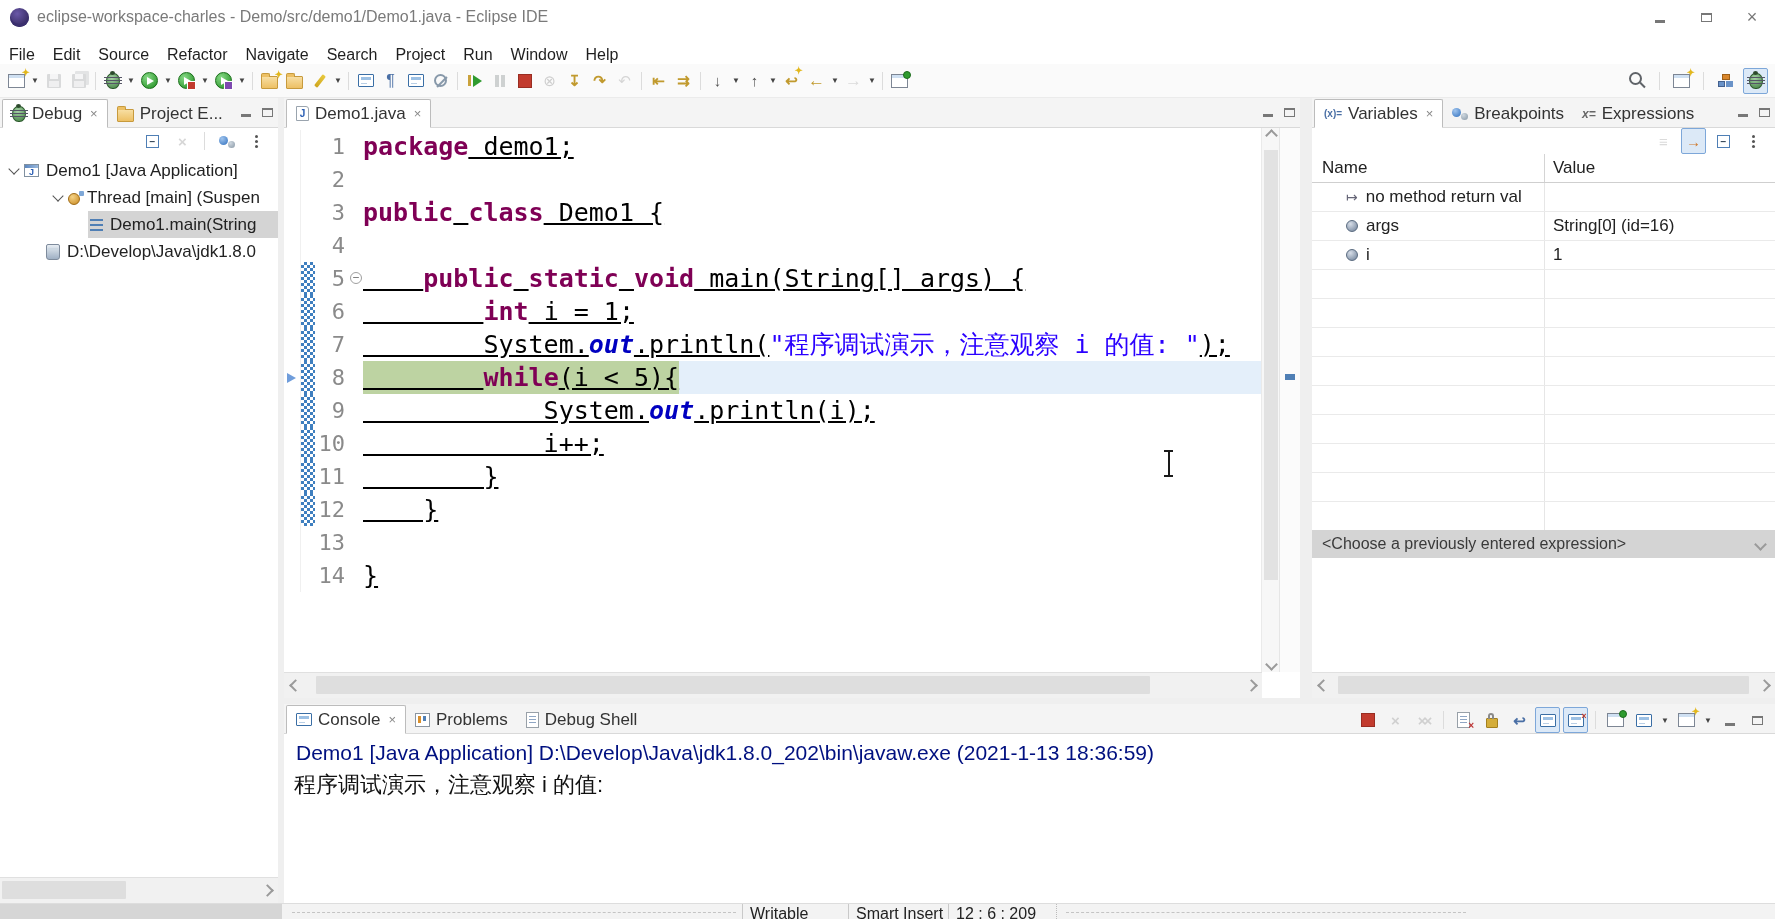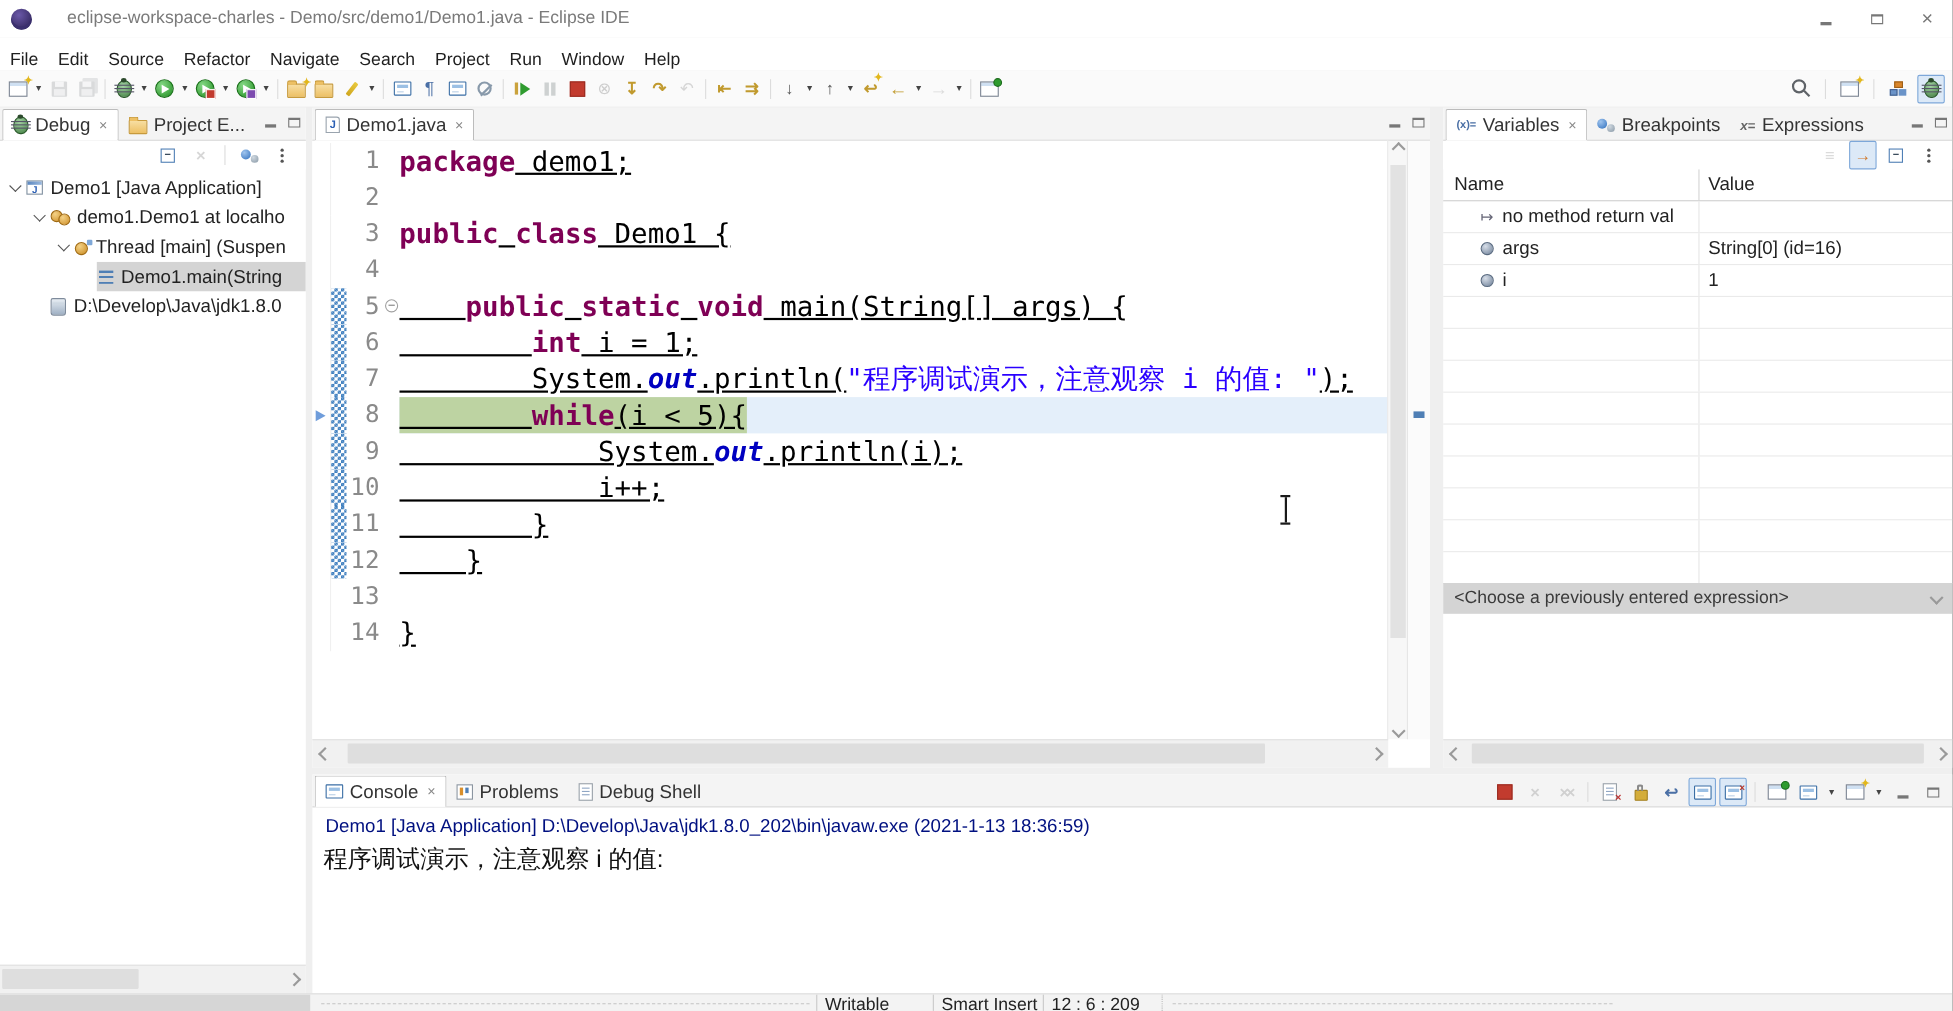--- a/index.html
+++ b/index.html
@@ -2,21 +2,21 @@
 <html><head>
 <meta charset="utf-8">
 <style>
   html,body{margin:0;padding:0;background:#888;}
   #app{position:relative;width:1775px;height:919px;background:#efefef;overflow:hidden;
        font-family:"Liberation Sans",sans-serif;color:#222;}
   
   #titlebar{position:absolute;left:0;top:0;width:1775px;height:34px;background:#fff;display:flex;align-items:center;}
   #title-logo{width:19px;height:19px;border-radius:50%;margin:0 8px 0 10px;
       background:radial-gradient(circle at 38% 30%,#6a58a8,#241a4a);box-shadow:inset 0 -3px 0 #3a2f6e;}
-  #win-title{font-size:16px;color:#7a7a7a;margin-left:24px;}
+  #win-title{font-size:16px;color:#7a7a7a;}
   #win-controls{position:absolute;right:0;top:0;height:34px;display:flex;}
   .wbtn{width:46px;height:34px;display:flex;align-items:center;justify-content:center;color:#666;}
   #menubar{position:absolute;left:0;top:34px;width:1775px;height:30px;background:#fff;display:flex;align-items:flex-end;}
   .menu-item{padding:0 9px;font-size:16px;color:#1f1f1f;}
   #toolbar{position:absolute;left:0;top:64px;width:1775px;height:34px;background:#fafafa;
       border-bottom:1px solid #ebebeb;display:flex;align-items:center;padding:0 4px;box-sizing:border-box;}
   #tb-left{display:flex;align-items:center;}
   #tb-right{margin-left:auto;display:flex;align-items:center;gap:5px;padding-right:3px;}
   .tbtn{display:inline-flex;align-items:center;justify-content:center;width:25px;height:26px;position:relative;}
   .dd{display:inline-flex;align-items:center;justify-content:center;width:12px;height:26px;font-size:8px;color:#444;}
@@ -81,21 +81,21 @@
   .vh-val{flex:1;padding-left:8px;display:flex;align-items:center;}
   .vrow{height:28px;display:flex;border-bottom:1px solid #eaeaea;font-size:17px;}
   .vr-name{flex:0 0 233px;border-right:1px solid #e6e6e6;display:flex;align-items:center;gap:8px;
       padding-left:34px;overflow:hidden;white-space:nowrap;box-sizing:border-box;}
   .vr-val{flex:1;padding-left:8px;display:flex;align-items:center;overflow:hidden;white-space:nowrap;}
   #choose-bar{position:absolute;left:0;top:432px;right:0;height:28px;background:#d4d4d4;display:flex;
       align-items:center;padding:0 10px;font-size:16px;color:#3a3a3a;box-sizing:border-box;}
   
   #console-panel{left:284px;top:704px;width:1491px;height:199px;}
   #con-icons{margin-left:auto;display:flex;align-items:center;gap:3px;padding-right:5px;}
-  #con-title{margin:7px 0 0 12px;font-size:17px;color:#001080;white-space:pre;}
+  #con-title{margin:7px 0 0 12px;font-size:21px;color:#001080;white-space:pre;}
   #con-out{margin:5px 0 0 10px;font-size:22px;color:#111;}
   
   #statusbar{position:absolute;left:0;top:903px;width:1775px;height:16px;background:#f3f3f3;
       border-top:1px solid #ddd;overflow:hidden;box-sizing:border-box;}
   #sb-corner{position:absolute;left:0;top:0;width:282px;height:16px;background:#d6d6d6;}
   .sb-item{position:absolute;top:1px;font-size:16px;color:#222;}
   .sb-sep{position:absolute;top:0;bottom:0;width:1px;background:#c9c9c9;}
   .sb-dash{position:absolute;top:8px;border-top:1px dashed #c4c4c4;}
   
   #ibeam{position:absolute;left:1162px;top:450px;width:13px;height:27px;}
@@ -398,31 +398,20 @@
           <span class="tchev-slot">
             <span class="tchev"></span>
           </span>
           <span class="tgrp">
             <span class="ticon">
               <span class="sv f-japp">J</span>
             </span>
             <span>Demo1 [Java Application]</span>
           </span>
         </div>
-        <div class="trow" style="padding-left: 28px;">
-          <span class="tchev-slot">
-            <span class="tchev"></span>
-          </span>
-          <span class="tgrp">
-            <span class="ticon">
-              <span class="sv f-gears"></span>
-            </span>
-            <span>demo1.Demo1 at localho</span>
-          </span>
-        </div>
         <div class="trow" style="padding-left: 50px;">
           <span class="tchev-slot">
             <span class="tchev"></span>
           </span>
           <span class="tgrp">
             <span class="ticon">
               <span class="sv f-thread"></span>
             </span>
             <span>Thread [main] (Suspen</span>
           </span>

